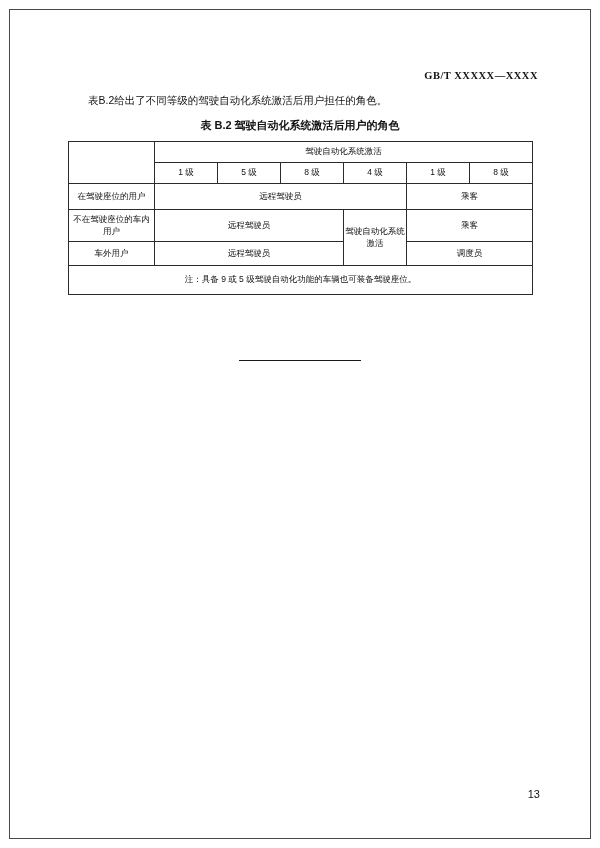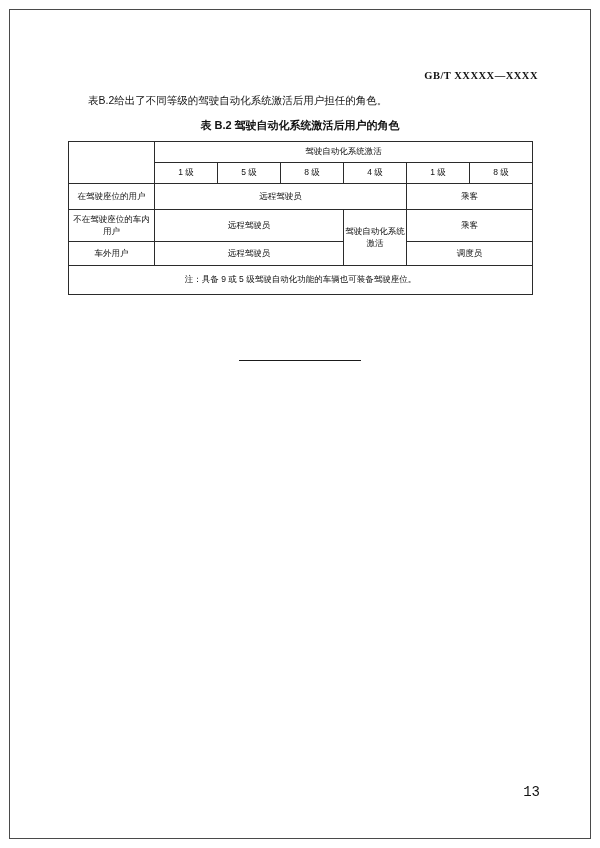--- a/index.html
+++ b/index.html
@@ -100,23 +100,23 @@
     left: 50%;
     transform: translateX(-50%);
     top: 360px;
     width: 122px;
     border-top: 1.4px solid #1a1a1a;
   }
   .pagenum {
     position: absolute;
     right: 60px;
     bottom: 48px;
-    font-size: 14px;
+    font-size: 11px;
     color: #111;
-    font-family: Liberation Mono, monospace;
+    font-family: Liberation Sans, sans-serif;
   }
 </style>
 </head>
 <body>
 
 <div class="page">
   <div class="page-frame"></div>
 
   <div class="header">GB/T XXXXX—XXXX</div>
 

